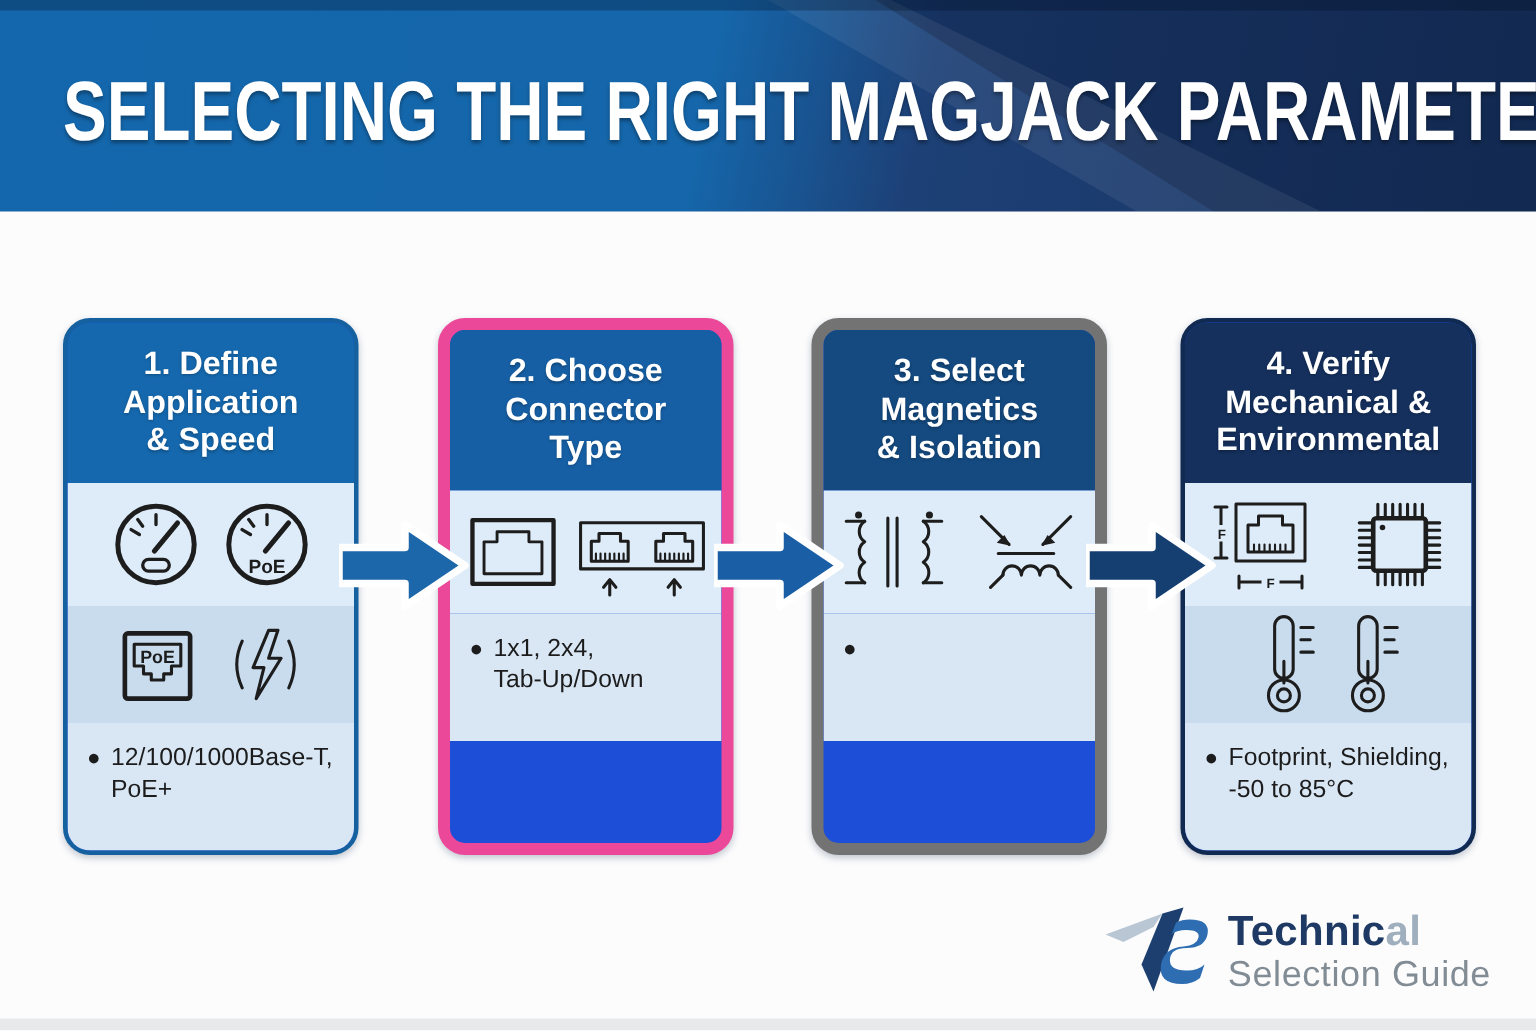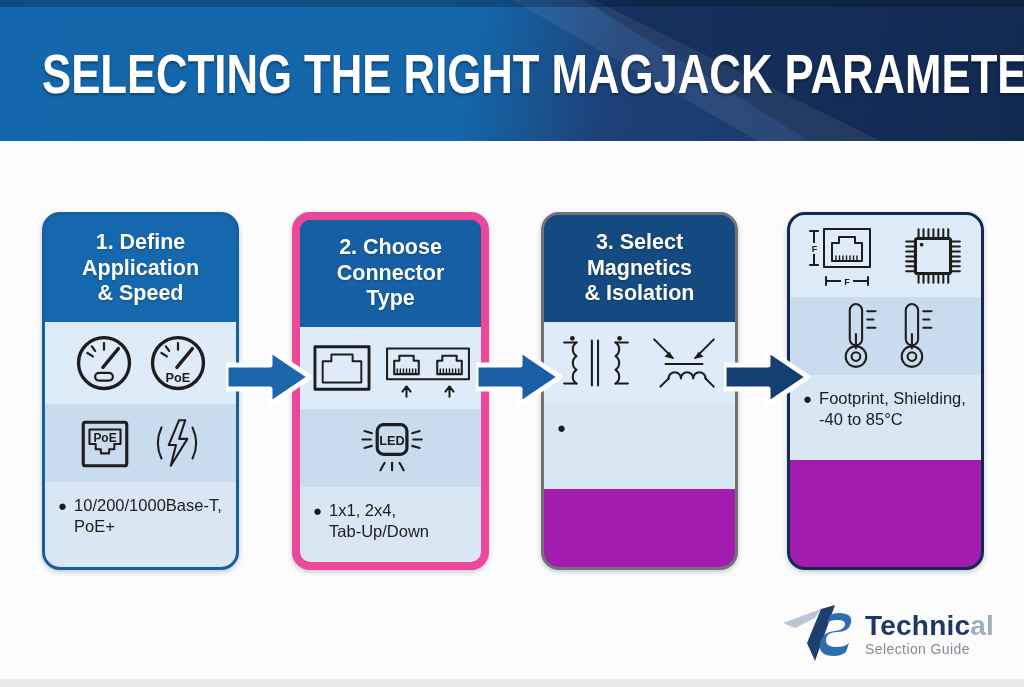--- a/index.html
+++ b/index.html
@@ -17,25 +17,25 @@
           background:rgba(255,255,255,0.07);}
   .banner .facet-topline{position:absolute; left:0; top:0; width:100%; height:7px;
           background:rgba(0,10,30,0.28);}
   .banner-title{position:absolute; left:42px; top:41px; margin:0;
           font-size:56px; font-weight:700; color:#ffffff; white-space:nowrap;
           letter-spacing:0px; transform:scaleX(0.78); transform-origin:left center;
           text-shadow:0 2px 3px rgba(0,0,0,0.35);}
 
   
   .card{position:absolute; top:212px; width:197px; height:358px; box-sizing:border-box;
-        border-radius:18px; overflow:hidden; background:#a21caf;
+        border-radius:18px; overflow:hidden; background:#1d4ed8;
         box-shadow:0 2px 5px rgba(20,40,70,0.25);}
   .card-1{left:42px;  border:3px solid #15609f;}
   .card-2{left:292px; border:8px solid #ec4899;}
-  .card-3{left:541px; border:3px solid #737373;}
+  .card-3{left:541px; border:8px solid #737373;}
   .card-4{left:787px; border:3px solid #102a52;}
 
   .card-header{height:107px; display:flex; align-items:center; justify-content:center;
         color:#ffffff; font-weight:700; font-size:21.5px; line-height:1.18;
         text-align:center; white-space:pre-line; text-shadow:0 1px 2px rgba(0,0,0,0.25);}
   .card-1 .card-header{background:#1568ad;}
   .card-2 .card-header{background:#165fa4;}
   .card-3 .card-header{background:#144a80;}
   .card-4 .card-header{background:#15305d;}
 
@@ -66,21 +66,21 @@
   .flow-arrow-3 .arrow-poly{fill:#163f71;}
 
   
   .logo{position:absolute; right:30px; bottom:22px; display:flex; align-items:center; gap:8px;}
   .ts-mark{position:relative; width:76px; height:62px;}
   .ts-mark svg{position:absolute; left:0; top:0;}
   .logo-text{display:flex; flex-direction:column; line-height:1.05;}
   .logo-line1{font-size:28px; font-weight:700; letter-spacing:0.2px;}
   .logo-name-dark{color:#1e3a64;}
   .logo-name-light{color:#9fafbe;}
-  .logo-line2{font-size:14px; color:#828c95; letter-spacing:0.4px; margin-top:2px;}
+  .logo-line2{font-size:24px; color:#828c95; letter-spacing:0.4px; margin-top:2px;}
 
   .footer-edge{position:absolute; left:0; bottom:0; width:100%; height:8px; background:#e8e9eb;}
 </style>
 </head>
 <body>
 
 <div class="page">
 
   <div class="banner">
     <div class="facet-dark"></div>
@@ -113,21 +113,21 @@
         <path class="stroke-thin" d="M13,15 h30 v14 h-6 v5 h-5 v4 h-8 v-4 h-5 v-5 h-6 z" stroke-width="2.4"></path>
         <text x="28" y="27" font-size="11.5" text-anchor="middle">PoE</text>
       </svg>
       <svg class="icon" width="58" height="58" viewBox="0 0 56 56">
         <path class="stroke-thin" d="M30,6 L20,30 h7 L22,50 L38,24 h-8 L36,6 z" stroke-width="2.6"></path>
         <path class="stroke-thin" d="M13,13 q-7,15 0,30 M43,13 q7,15 0,30" stroke-width="2.6"></path>
       </svg>
     </div>
     <div class="band-text">
       <span class="bullet-dot">●</span>
-      <span class="bullet-text">10/200/1000Base-T,
+      <span class="bullet-text">12/100/1000Base-T,
 PoE+</span>
     </div>
   </div>
 
   <div class="card card-2">
     <div class="card-header">2. Choose
 Connector
 Type</div>
     <div class="band-a">
       <svg class="icon" width="62" height="56" viewBox="0 0 64 58">
@@ -137,29 +137,20 @@
       <svg class="icon" width="86" height="60" viewBox="0 0 84 58">
         <rect class="stroke-thin" x="2" y="10" width="80" height="30" stroke-width="2.6"></rect>
         <path class="stroke-thin" d="M9,35 V22 h5 v-5 h14 v5 h5 v13 z" stroke-width="2"></path>
         <path class="stroke-hair" d="M12,30 v5 M15,30 v5 M18,30 v5 M21,30 v5 M24,30 v5 M27,30 v5 M30,30 v5"></path>
         <path class="stroke-thin" d="M51,35 V22 h5 v-5 h14 v5 h5 v13 z" stroke-width="2"></path>
         <path class="stroke-hair" d="M54,30 v5 M57,30 v5 M60,30 v5 M63,30 v5 M66,30 v5 M69,30 v5 M72,30 v5"></path>
         <path class="stroke-thin" d="M21,57 v-9 M17,52 l4,-5 4,5" stroke-width="2"></path>
         <path class="stroke-thin" d="M63,57 v-9 M59,52 l4,-5 4,5" stroke-width="2"></path>
       </svg>
     </div>
-    <div class="band-b">
-      <svg class="icon" width="70" height="64" viewBox="0 0 66 60">
-        <rect class="stroke" x="20" y="8" width="28" height="28" rx="6"></rect>
-        <text x="34" y="27" font-size="12" text-anchor="middle">LED</text>
-        <path class="stroke-thin" d="M8,14 l7,2 M6,22 h8 M8,30 l7,-2"></path>
-        <path class="stroke-thin" d="M60,14 l-7,2 M62,22 h-8 M60,30 l-7,-2"></path>
-        <path class="stroke-thin" d="M27,44 l-4,7 M34,44 v7 M41,44 l4,7"></path>
-      </svg>
-    </div>
     <div class="band-text">
       <span class="bullet-dot">●</span>
       <span class="bullet-text">1x1, 2x4,
 Tab-Up/Down</span>
     </div>
   </div>
 
   <div class="card card-3">
     <div class="card-header">3. Select
 Magnetics
@@ -182,20 +173,23 @@
         <path class="stroke-thin" d="M22,44 a6,6 0 0 1 12,0 a6,6 0 0 1 12,0 a6,6 0 0 1 12,0" stroke-width="2.6"></path>
         <path class="stroke-thin" d="M14,52 l8,-8 M58,44 l8,8" stroke-width="2.6"></path>
       </svg>
     </div>
     <div class="band-text">
       <span class="bullet-dot">●</span>
     </div>
   </div>
 
   <div class="card card-4">
+    <div class="card-header">4. Verify
+Mechanical &amp;
+Environmental</div>
     <div class="band-a">
       <svg class="icon" width="82" height="66" viewBox="0 0 82 66">
         <path class="stroke-thin" d="M8,8 v34 M4,8 h8 M4,42 h8"></path>
         <rect x="3" y="20" width="11" height="11" fill="#ddecf8"></rect>
         <text x="8.5" y="29" font-size="9" text-anchor="middle">F</text>
         <rect class="stroke-thin" x="18" y="6" width="46" height="38" stroke-width="2.6"></rect>
         <path class="stroke-thin" d="M26,38 V20 h7 v-6 h16 v6 h7 v18 z" stroke-width="2"></path>
         <path class="stroke-hair" d="M30,33 v5 M33.5,33 v5 M37,33 v5 M40.5,33 v5 M44,33 v5 M47.5,33 v5 M51,33 v5"></path>
         <path class="stroke-thin" d="M20,58 h42 M20,54 v8 M62,54 v8"></path>
         <rect x="35" y="52" width="12" height="12" fill="#ddecf8"></rect>
@@ -222,21 +216,21 @@
         <rect class="stroke-thin" x="12" y="3" width="12" height="40" rx="6" stroke-width="2.6"></rect>
         <circle class="stroke-thin" cx="18" cy="54" r="10" stroke-width="2.6"></circle>
         <circle class="stroke-thin" cx="18" cy="54" r="4.2" stroke-width="2.2"></circle>
         <path class="stroke-thin" d="M18,32 v14" stroke-width="2.2"></path>
         <path class="stroke-thin" d="M29,10 h8 M29,18 h6 M29,26 h8"></path>
       </svg>
     </div>
     <div class="band-text">
       <span class="bullet-dot">●</span>
       <span class="bullet-text">Footprint, Shielding,
--40 to 85°C</span>
+-50 to 85°C</span>
     </div>
   </div>
 
   <svg class="flow-arrow flow-arrow-1" viewBox="0 0 88 64">
     <polygon class="arrow-poly" points="0,20 44,20 44,5 84,32 44,59 44,44 0,44"></polygon>
   </svg>
   <svg class="flow-arrow flow-arrow-2" viewBox="0 0 88 64">
     <polygon class="arrow-poly" points="0,20 44,20 44,5 84,32 44,59 44,44 0,44"></polygon>
   </svg>
   <svg class="flow-arrow flow-arrow-3" viewBox="0 0 88 64">

